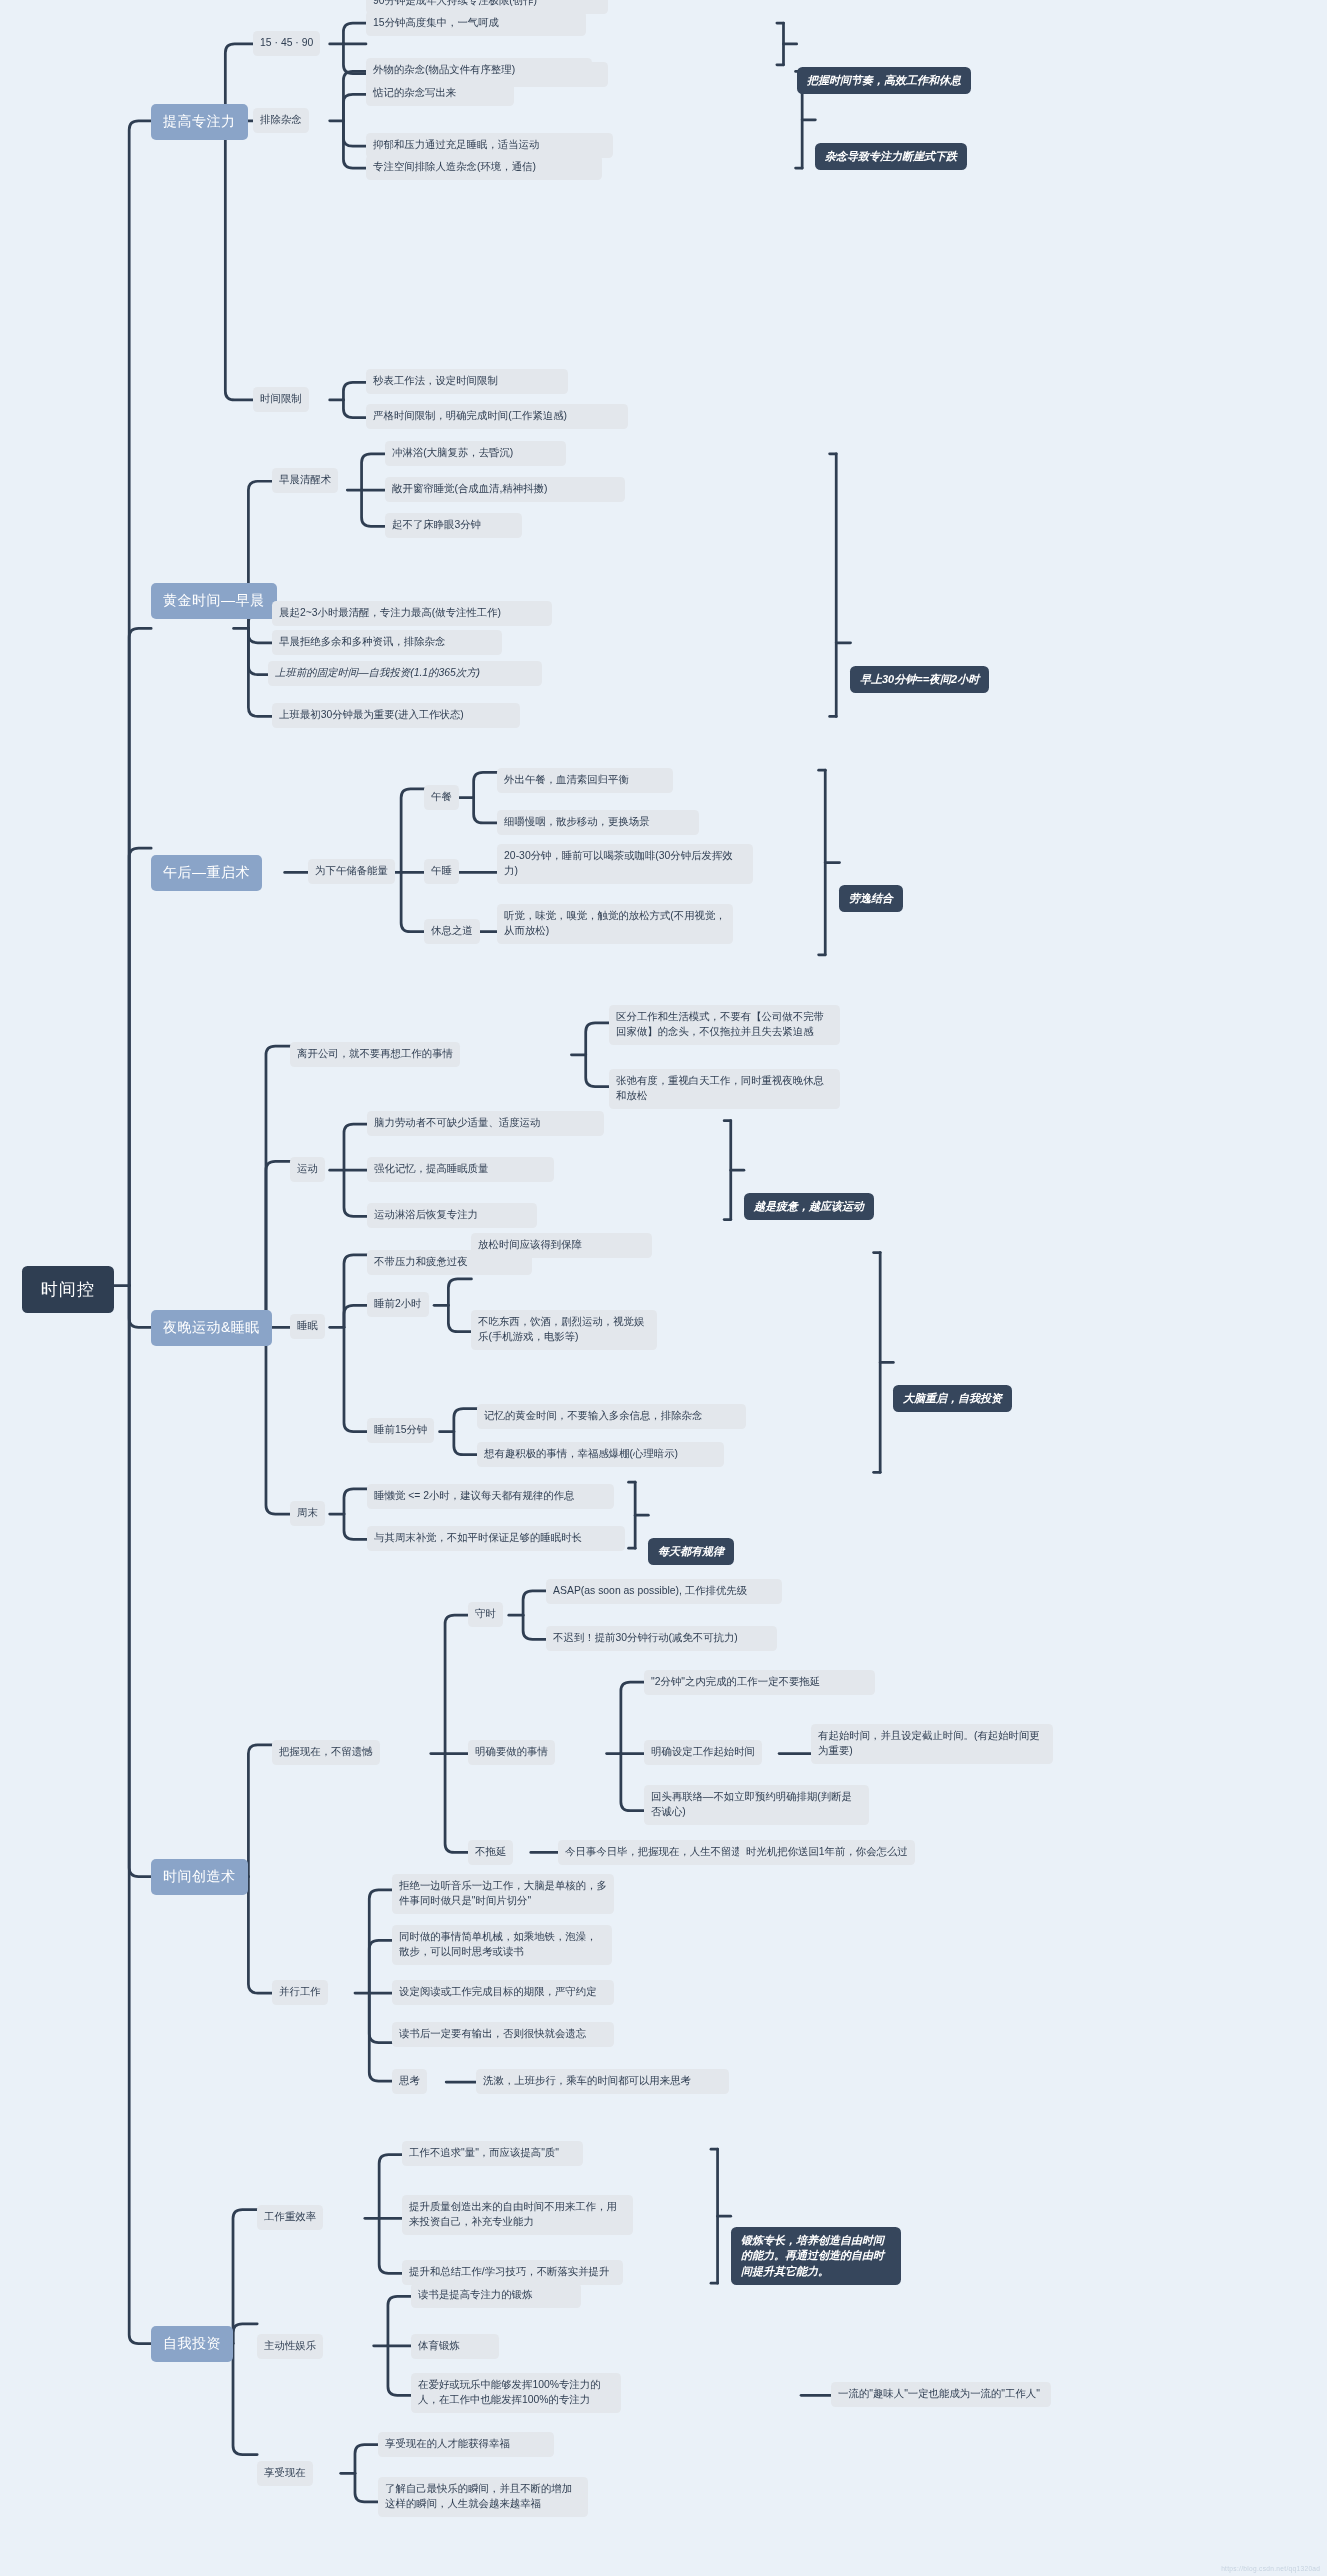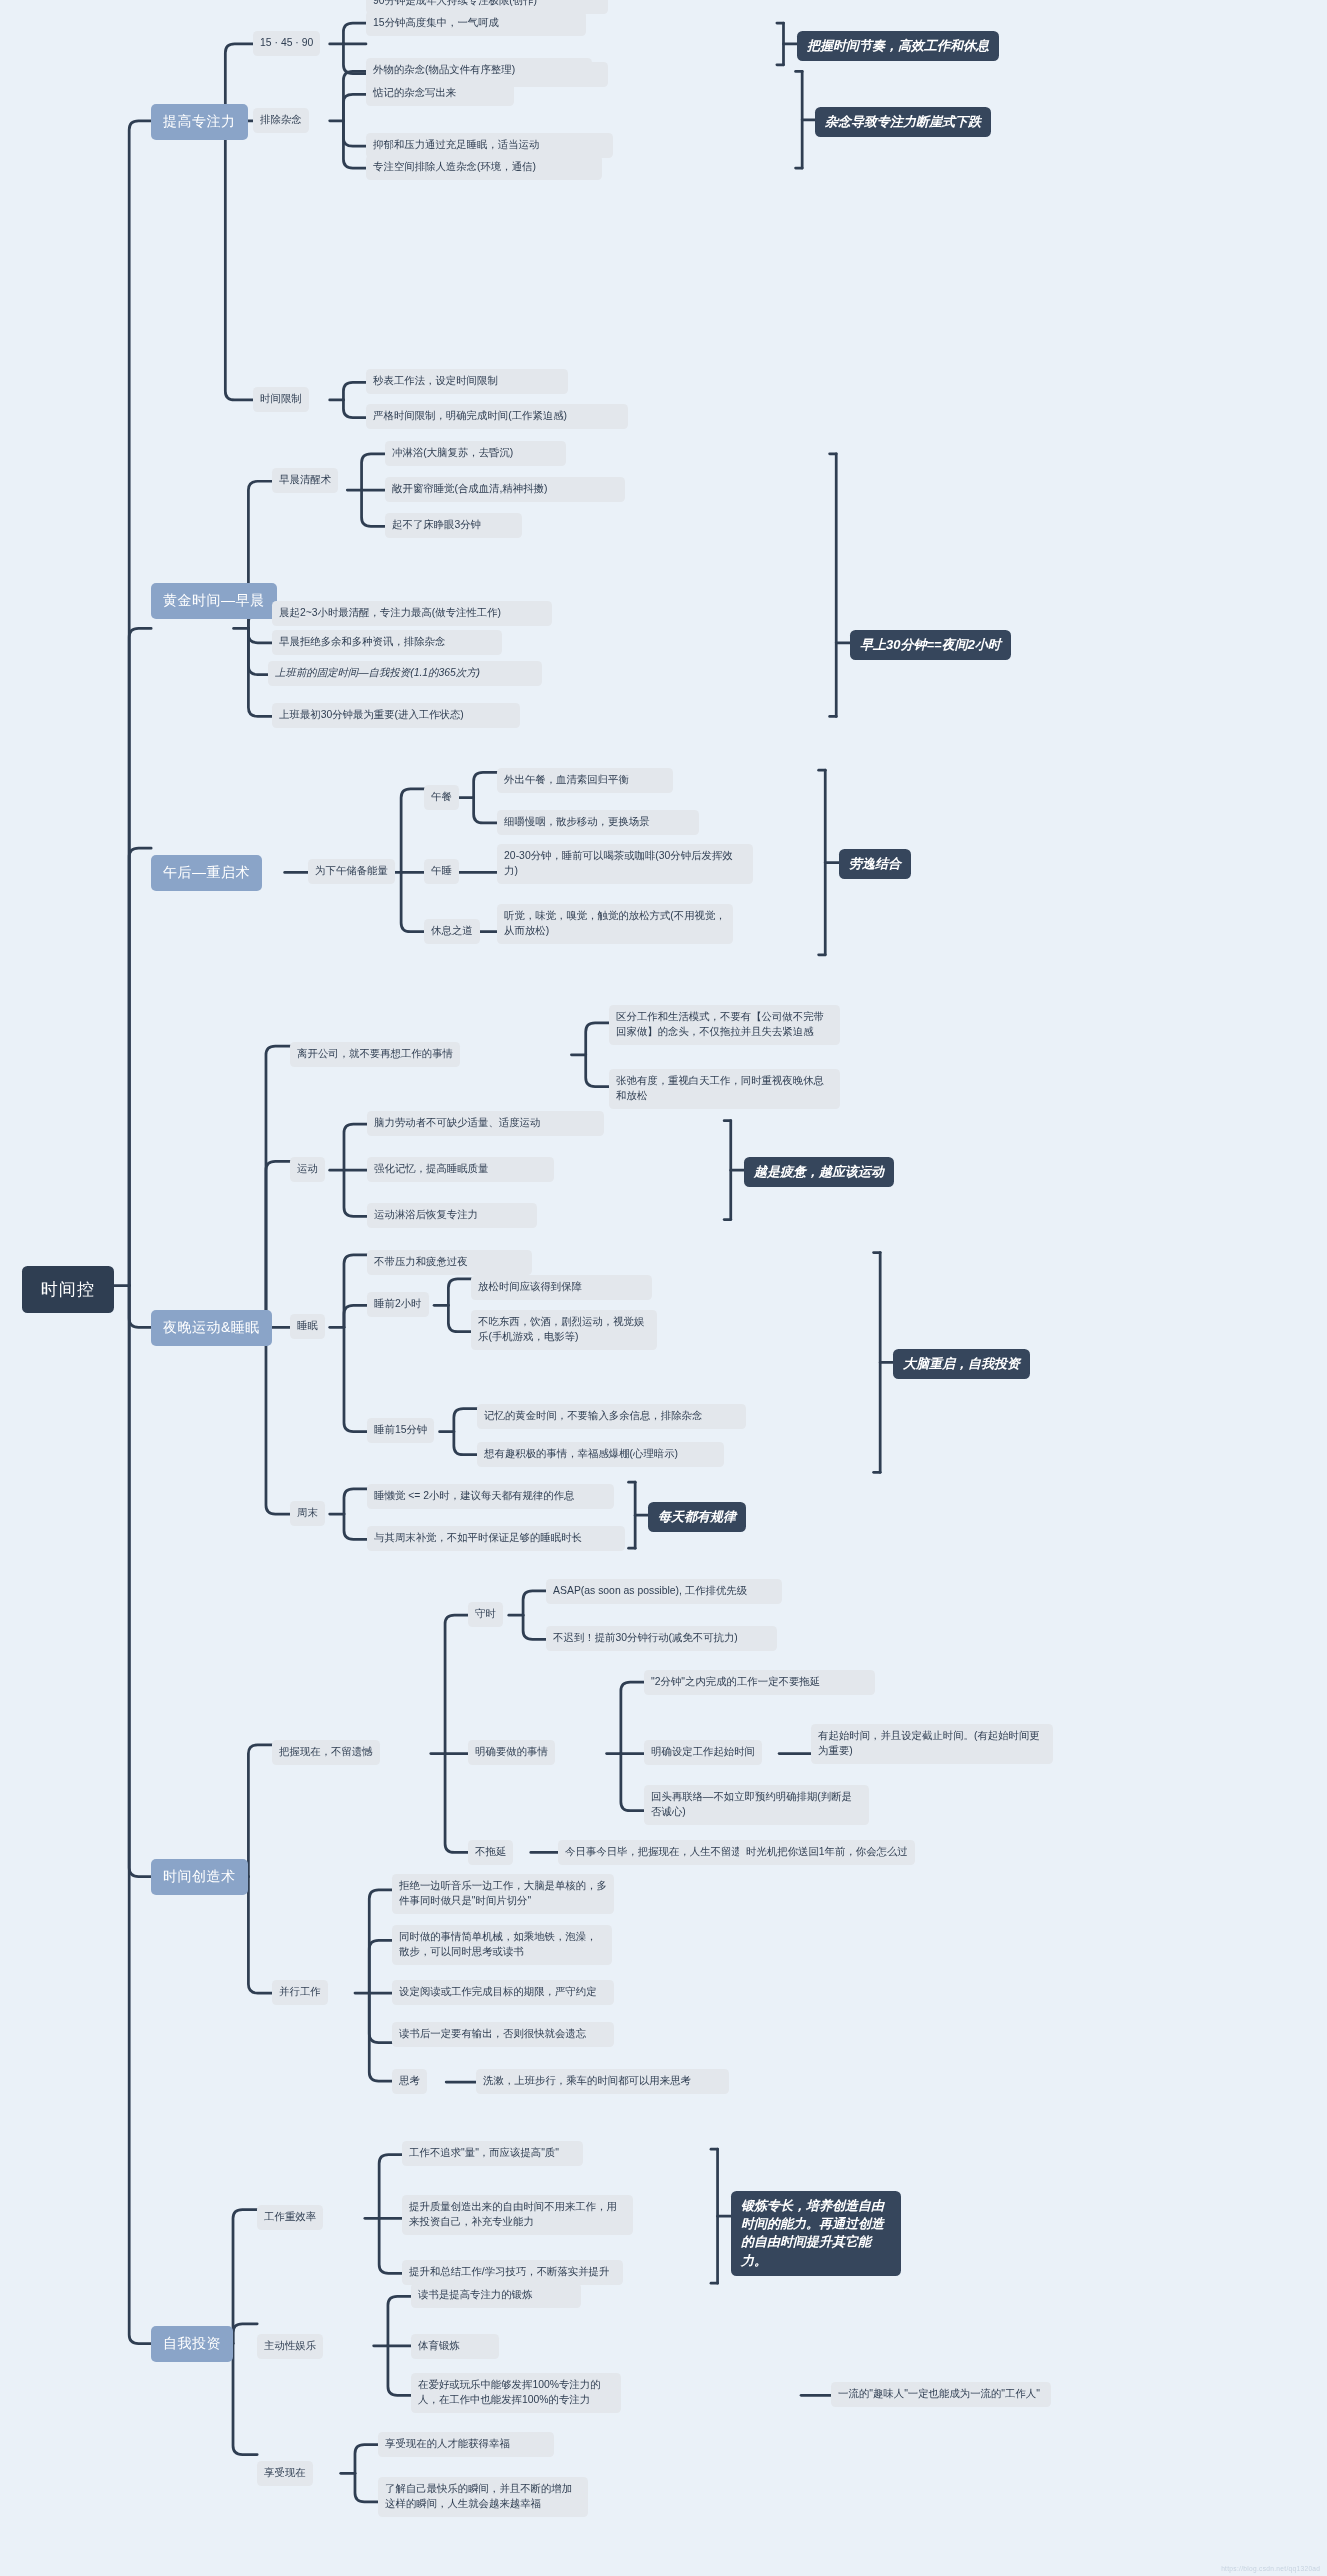--- a/index.html
+++ b/index.html
@@ -29,22 +29,22 @@
     font-size:14px; padding:8.8px 12px; white-space:nowrap; letter-spacing:0.5px;
   }
   
   .leaf {
     background:#e3e7ec; color:#2f3e52; border-radius:4.4px;
     font-size:10.4px; padding:5px 7.1px; line-height:1.42;
   }
   
   .concl {
     background:#36465c; color:#ffffff; border-radius:5.5px;
-    font-size:13px; font-style:italic; font-weight:700;
-    padding:6px 10px; line-height:1.4;
+    font-size:11px; font-style:italic; font-weight:700;
+    padding:6px 10px; line-height:1.4;margin-top:36px;
   }
   .watermark {
     position:absolute; right:7.7px; bottom:4.4px;
     font-size:6.6px; color:#c6d3e0; letter-spacing:0.3px;
   }
 </style>
 </head>
 <body>
 
 <div id="canvas">
@@ -278,21 +278,21 @@
 
   <div class="node leaf" style="left:290px; top:1157px;">运动</div>
   <div class="node leaf" style="left:367px; top:1111px; width:237px;">脑力劳动者不可缺少适量、适度运动</div>
   <div class="node leaf" style="left:367px; top:1157px; width:187px;">强化记忆，提高睡眠质量</div>
   <div class="node leaf" style="left:367px; top:1203px; width:170px;">运动淋浴后恢复专注力</div>
   <div class="node concl" style="left:744px; top:1157px;">越是疲惫，越应该运动</div>
 
   <div class="node leaf" style="left:290px; top:1314px;">睡眠</div>
   <div class="node leaf" style="left:367px; top:1250px; width:165px;">不带压力和疲惫过夜</div>
   <div class="node leaf" style="left:367px; top:1292px;">睡前2小时</div>
-  <div class="node leaf" style="left:471px; top:1275px; width:181px;">放松时间应该得到保障</div>
+  <div class="node leaf" style="left:471px; top:1233px; width:181px;">放松时间应该得到保障</div>
   <div class="node leaf" style="left:471px; top:1310px; width:186px;">不吃东西，饮酒，剧烈运动，视觉娱乐(手机游戏，电影等)</div>
   <div class="node leaf" style="left:367px; top:1418px;">睡前15分钟</div>
   <div class="node leaf" style="left:477px; top:1404px; width:269px;">记忆的黄金时间，不要输入多余信息，排除杂念</div>
   <div class="node leaf" style="left:477px; top:1442px; width:247px;">想有趣积极的事情，幸福感爆棚(心理暗示)</div>
   <div class="node concl" style="left:893px; top:1349px;">大脑重启，自我投资</div>
 
   <div class="node leaf" style="left:290px; top:1501px;">周末</div>
   <div class="node leaf" style="left:367px; top:1484px; width:247px;">睡懒觉 &lt;= 2小时，建议每天都有规律的作息</div>
   <div class="node leaf" style="left:367px; top:1526px; width:258px;">与其周末补觉，不如平时保证足够的睡眠时长</div>
   <div class="node concl" style="left:648px; top:1502px;">每天都有规律</div>

